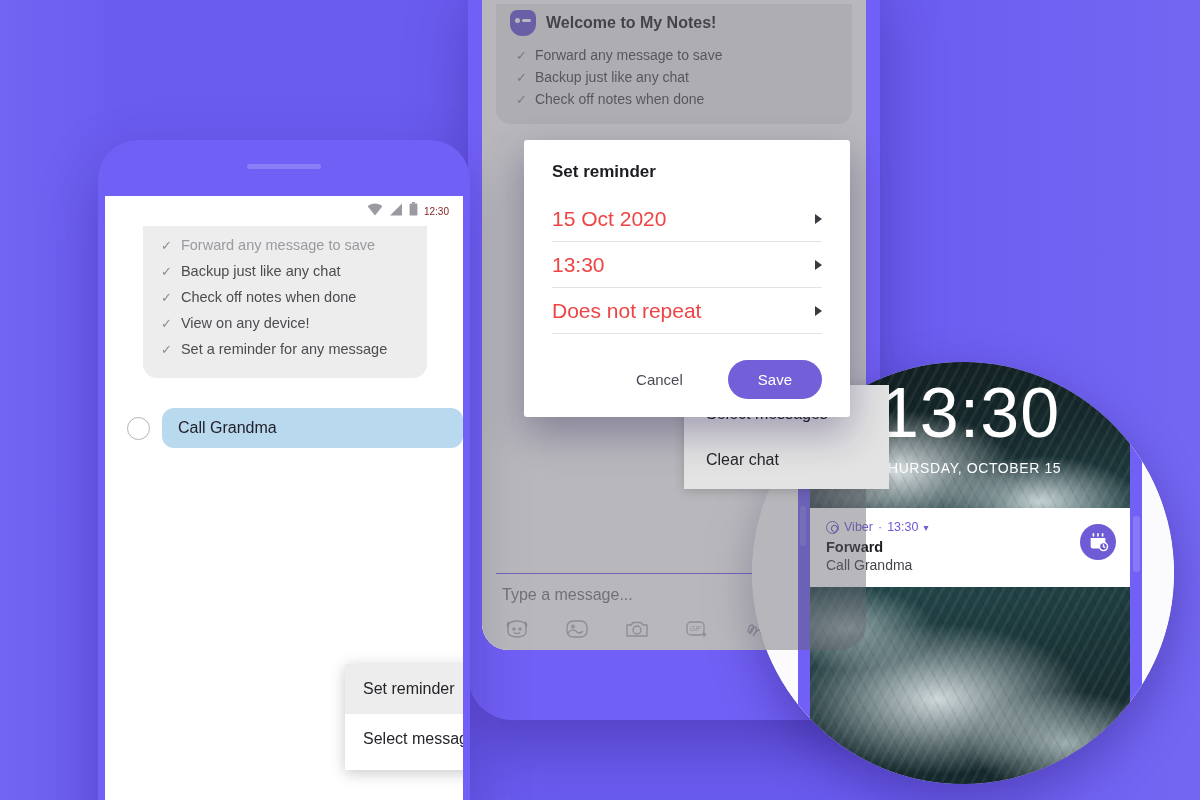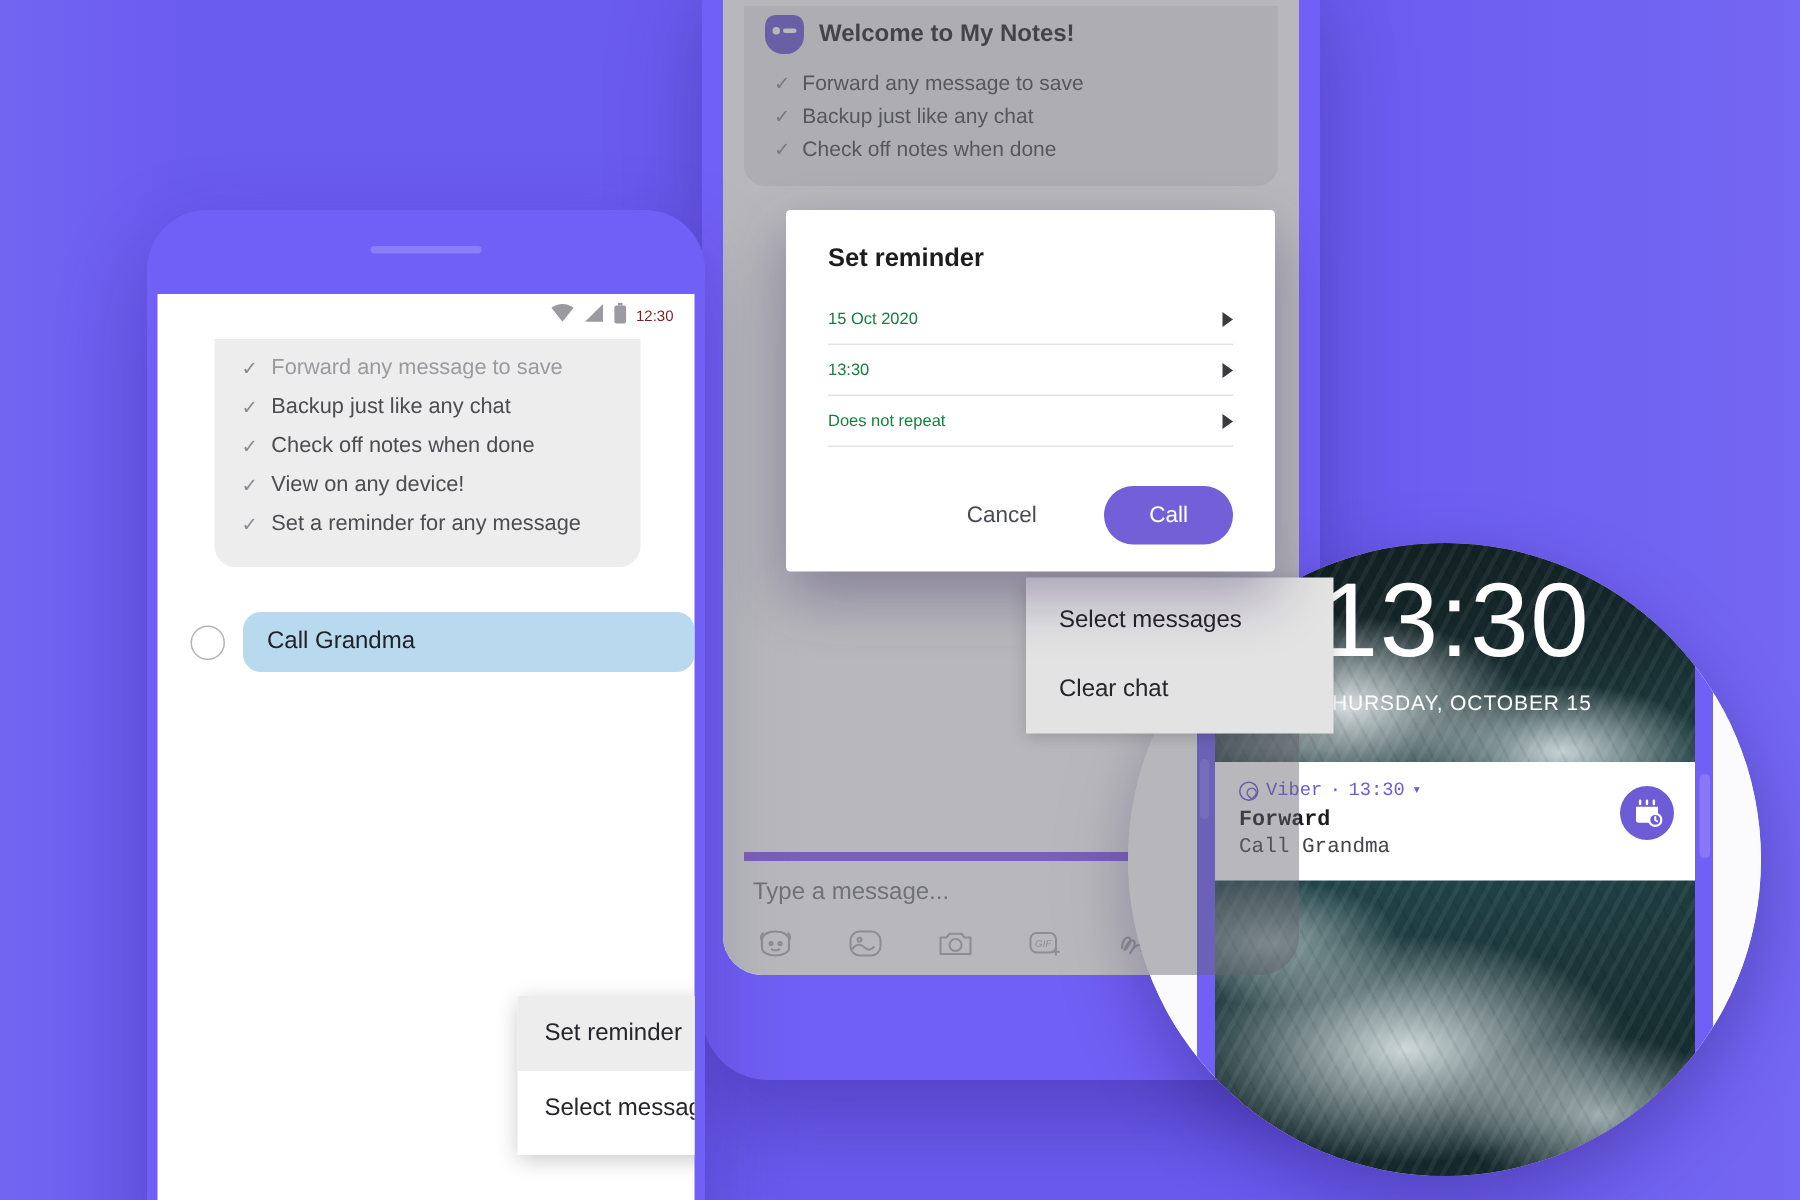--- a/index.html
+++ b/index.html
@@ -33,21 +33,21 @@
   }
   .pc-welcome { display:flex; align-items:center; gap:10px; padding:2px 14px 8px 14px; }
   .pc-avatar { width:26px; height:26px; background:#6E5BD6; border-radius:7px 7px 12px 12px; position:relative; flex:none; }
   .pc-avatar::before { content:""; position:absolute; left:5px; top:8px; width:5px; height:5px; border-radius:50%; background:#fff; }
   .pc-avatar::after { content:""; position:absolute; left:12px; top:9px; width:9px; height:3px; border-radius:2px; background:#fff; }
   .pc-welcome-t { font-size:16px; font-weight:bold; color:#27272b; }
   .pc-li { display:flex; align-items:center; gap:8px; padding:3px 0 3px 20px; font-size:14px; color:#4b4b50; }
   .chk { color:#8a8a90; font-size:13px; }
 
   .pc-inputbar { position:absolute; left:14px; right:14px; bottom:10px; }
-  .pc-inputline { border-top:6px solid #8b5cf6; padding-top:12px; }
+  .pc-inputline { border-top:1px solid #8b5cf6; padding-top:12px; }
   .pc-placeholder { font-size:16px; color:#7c7c82; padding-left:6px; }
   .pc-icons { display:flex; gap:34px; padding:14px 0 0 8px; }
   .ic { width:26px; height:22px; opacity:.55; }
 
   
   .pc-scrim { position:absolute; inset:0; background:rgba(100,100,108,.46); z-index:5; }
 
   
   .pc-menu {
     position:absolute; right:-9px; top:425px; width:205px; background:#E3E3E3;
@@ -60,21 +60,21 @@
     position:absolute; left:524px; top:140px; width:326px;
     background:#fff; border-radius:3px; z-index:9;
     box-shadow:0 16px 40px rgba(25,10,70,.32);
     padding:22px 28px 18px 28px;
   }
   .dlg-title { font-size:17px; font-weight:bold; color:#1d1d21; margin-bottom:14px; }
   .dlg-row {
     display:flex; align-items:center; justify-content:space-between;
     border-bottom:1px solid #e3e3e3; padding:11px 0 10px 0;
   }
-  .dlg-row span.v { font-size:11px; color:#15803d; }
+  .dlg-row span.v { font-size:21px; color:#ef4444; }
   .arrow { width:0;height:0;border-left:7px solid #3a3a40;border-top:5px solid transparent;border-bottom:5px solid transparent; }
   .dlg-actions { display:flex; align-items:center; justify-content:flex-end; gap:39px; margin-top:26px; }
   .btn-cancel { font-size:15px; color:#4a4a55; background:none; border:none; cursor:pointer; padding:8px 6px; font-family:inherit; }
   .btn-save {
     background:#7360D8; color:#fff; border:none; font-size:15px;
     border-radius:22px; padding:11px 30px; cursor:pointer; font-family:inherit;
   }
 
   
   .phone-left {
@@ -133,21 +133,21 @@
     background:
       repeating-linear-gradient(118deg, rgba(255,255,255,.10) 0 3px, rgba(255,255,255,0) 3px 9px),
       repeating-linear-gradient(62deg, rgba(0,0,0,.10) 0 2px, rgba(0,0,0,0) 2px 11px);
   }
   .lock-time { position:absolute; left:0; right:0; top:22px; text-align:center; font-size:70px; color:#fff; font-weight:300; letter-spacing:1px; line-height:1; }
   .lock-date { position:absolute; left:0; right:0; top:104px; text-align:center; font-size:14px; color:#fff; letter-spacing:.6px; }
   .notif {
     position:absolute; left:0; right:0; top:152px; background:#fff;
     padding:12px 14px 14px 16px; display:flex; align-items:flex-start;
   }
-  .notif-main { flex:1;font-family:Liberation Mono, monospace; }
+  .notif-main { flex:1; }
   .notif-head { display:flex; align-items:center; gap:5px; font-size:12.5px; color:#6E5BD6; margin-bottom:5px; }
   .viber-mark { width:13px; height:13px; border:1.4px solid #6E5BD6; border-radius:50%; position:relative; }
   .viber-mark::after { content:""; position:absolute; left:3.5px; top:3px; width:5px; height:5px; border:1.4px solid #6E5BD6; border-radius:50% 50% 50% 0; transform:rotate(-45deg); }
   .dotsep { color:#6E5BD6; }
   .caret { font-size:10px; color:#6E5BD6; }
   .notif-title { font-size:14.5px; font-weight:bold; color:#1d1d21; }
   .notif-text { font-size:14px; color:#44444a; margin-top:2px; }
   .notif-ic {
     width:36px; height:36px; border-radius:50%; background:#6E5BD6;
     display:flex; align-items:center; justify-content:center; flex:none; margin-top:4px;
@@ -248,21 +248,21 @@
       <span class="v">13:30</span>
       <span class="arrow"></span>
     </div>
     <div class="dlg-row">
       <span class="v">Does not repeat</span>
       <span class="arrow"></span>
     </div>
 
     <div class="dlg-actions">
       <button class="btn-cancel">Cancel</button>
-      <button class="btn-save">Call</button>
+      <button class="btn-save">Save</button>
     </div>
   </div>
 
   <div class="phone-left">
     <div class="pl-speaker"></div>
     <div class="pl-screen">
 
       <div class="pl-status">
         <span>
           <svg width="16" height="13" viewBox="0 0 16 13">

